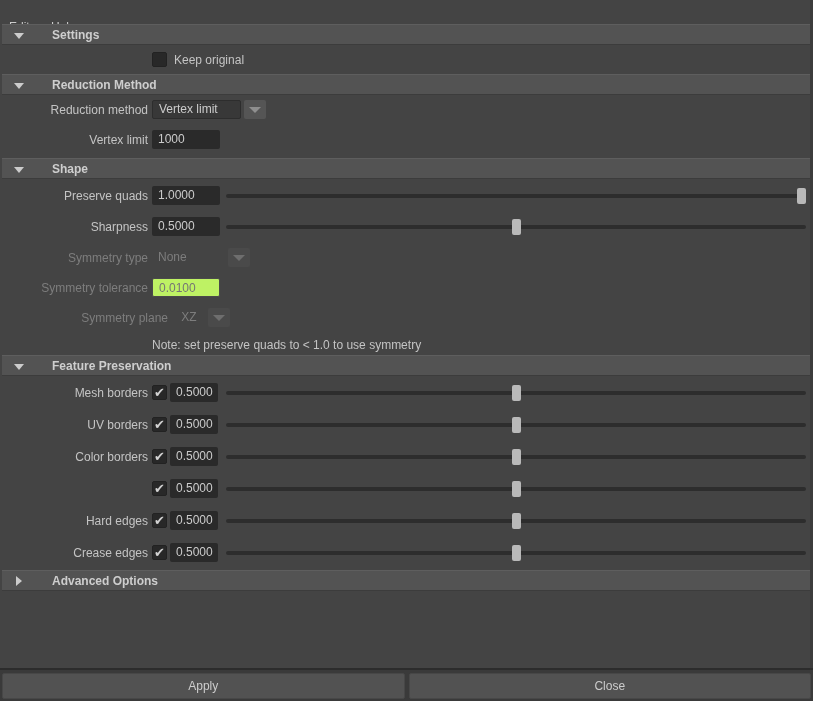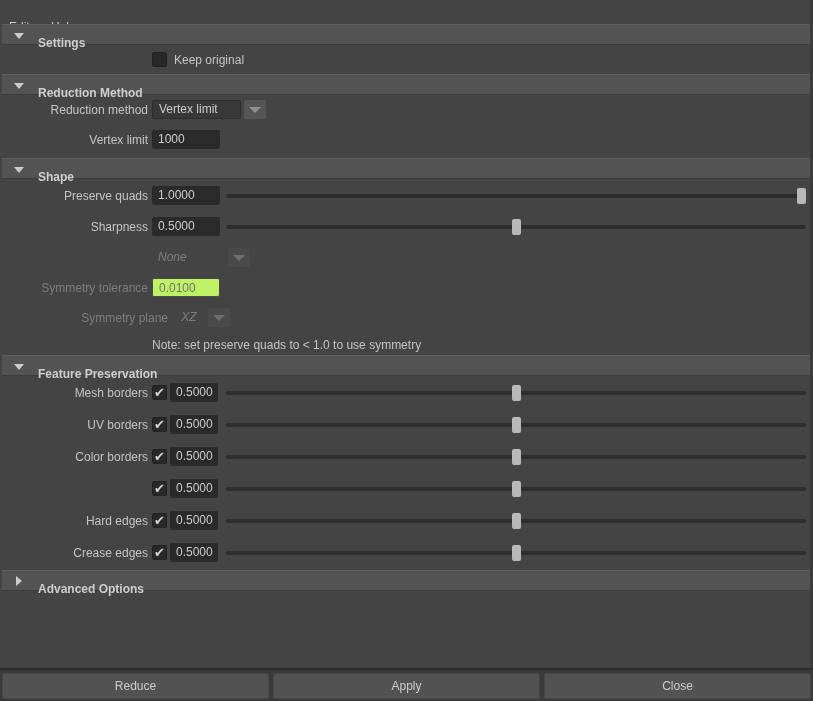--- a/index.html
+++ b/index.html
@@ -15,22 +15,22 @@
   .menu-item { display:inline-block; padding:20px 9px; color:#cccccc; cursor:default; }
   .menu-item:first-child { margin-left:0; }
 
   .section-header {
     position:absolute; left:2px; width:809px; height:21px;
     background:#535353;
     border-top:1px solid #5e5e5e;
     border-bottom:1px solid #3c3c3c;
   }
   .section-header .title {
-    position:absolute; left:36px; top:0; line-height:20px;
-    font-weight:bold; color:#cecece;margin-top:8px;
+    position:absolute; left:50px; top:0; line-height:20px;
+    font-weight:bold; color:#cecece;
   }
   .tri-down {
     position:absolute; left:12px; top:8px; width:0; height:0;
     border-left:5px solid transparent; border-right:5px solid transparent;
     border-top:6px solid #cccccc;
   }
   .tri-right {
     position:absolute; left:14px; top:5px; width:0; height:0;
     border-top:5px solid transparent; border-bottom:5px solid transparent;
     border-left:6px solid #cccccc;
@@ -49,21 +49,21 @@
     line-height:19px; padding:0 6px; overflow:hidden; white-space:nowrap;
   }
   .field.small { left:170px; width:48px; }
   .field.disabled { background:#bef264; border:1px solid #4a4a4a; color:#757575; }
 
   .dd-field {
     position:absolute; left:152px; top:0; width:89px; height:19px;
     background:#383838; border:1px solid #2d2d2d; border-radius:2px;
     color:#cccccc; line-height:17px; padding:0 6px; white-space:nowrap;
   }
-  .dd-field.ghost { background:transparent; border:none; color:#7d7d7d; line-height:19px;font-style:italic; }
+  .dd-field.ghost { background:transparent; border:none; color:#7d7d7d; line-height:19px; }
   .dd-btn {
     position:absolute; top:0; width:22px; height:19px;
     background:#555555; border-radius:2px; cursor:default;
   }
   .dd-btn .dd-arrow {
     position:absolute; left:5px; top:7px; width:0; height:0;
     border-left:6px solid transparent; border-right:6px solid transparent;
     border-top:6px solid #8f8f8f;
   }
   .dd-btn.dim { background:#4a4a4a; }
@@ -147,20 +147,21 @@
   </span>
 </div>
 <div class="row" style="top:217px;">
   <span class="row-label">Sharpness</span>
   <span class="field">0.5000</span>
   <span class="slider">
     <span class="slider-handle" style="left: calc(50% - 4.5px);"></span>
   </span>
 </div>
 <div class="row disabled" style="top:248px;">
+  <span class="row-label">Symmetry type</span>
   <span class="dd-field ghost" style="width:72px;">None</span>
   <span class="dd-btn dim" style="left:228px;">
     <span class="dd-arrow"></span>
   </span>
 </div>
 <div class="row disabled" style="top:278px;">
   <span class="row-label">Symmetry tolerance</span>
   <span class="field disabled">0.0100</span>
 </div>
 <div class="row disabled" style="top:308px;margin-left:20px;">
@@ -228,16 +229,15 @@
 </div>
 
 <div class="section-header" style="top:570px;">
   <span class="tri-right"></span>
   <span class="title">Advanced Options</span>
 </div>
 
 <div class="right-edge"></div>
 
 <div class="footer">
-  <button>Reduce</button>
   <button>Apply</button>
   <button>Close</button>
 </div>
 
 </body></html>

